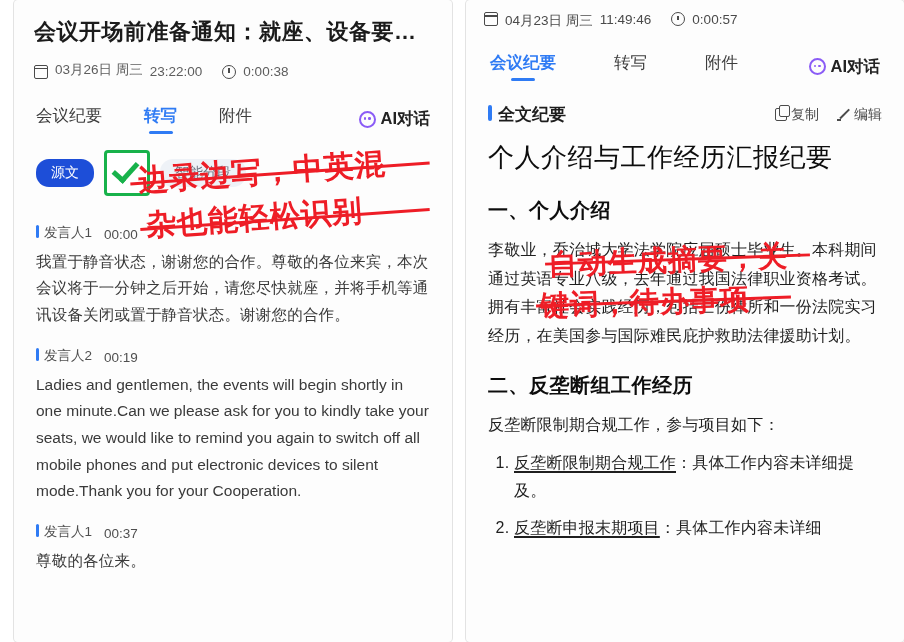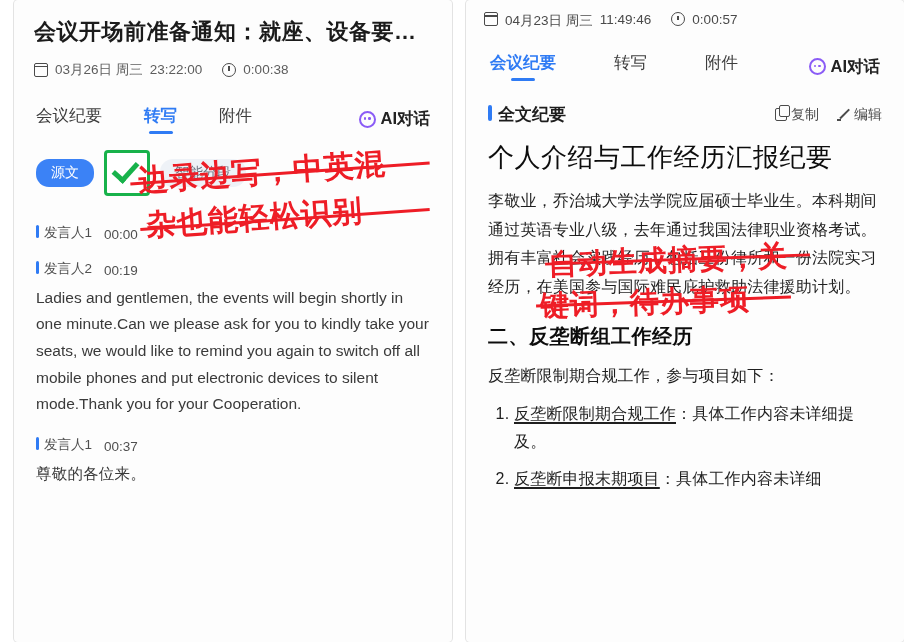--- a/index.html
+++ b/index.html
@@ -46,21 +46,21 @@
     font-size: 22px;
     font-weight: bold;
     color: #1b1b1b;
     letter-spacing: 0.5px;
     line-height: 1.3;
     white-space: nowrap;
     overflow: hidden;
   }
   .meta-row {
     display: flex;
-    align-items: center;
+    align-items: flex-end;
     gap: 7px;
     margin-top: 14px;
     font-size: 13.5px;
     color: #5d5d5d;
   }
   .meta-icon {
     display: inline-block;
     width: 14px;
     height: 14px;
     position: relative;
@@ -151,21 +151,21 @@
   .ai-dot::after  { right: 3px; }
 
   .chip-row {
     display: flex;
     align-items: center;
     gap: 10px;
     padding: 0 22px;
     margin-top: 16px;
   }
   .chip {
-    background: #3b82f6;
+    background: #1d4ed8;
     color: #fff;
     font-size: 14px;
     border-radius: 13px;
     padding: 5px 15px;
     white-space: nowrap;
   }
   .chip.ghost {
     background: #eef2f7;
     color: #6d7480;
   }
@@ -431,20 +431,21 @@
       <div class="chip ghost">智能分段</div>
     </div>
 
     <div class="transcript">
 
       <div>
         <div class="spk-row">
           <span class="spk-name">发言人1</span>
           <span class="spk-time">00:00</span>
         </div>
+        <div class="spk-text">我置于静音状态，谢谢您的合作。尊敬的各位来宾，本次会议将于一分钟之后开始，请您尽快就座，并将手机等通讯设备关闭或置于静音状态。谢谢您的合作。</div>
       </div>
 
       <div>
         <div class="spk-row">
           <span class="spk-name">发言人2</span>
           <span class="spk-time">00:19</span>
         </div>
         <div class="spk-text en">Ladies and gentlemen, the events will begin shortly in one minute.Can we please ask for you to kindly take your seats, we would like to remind you again to switch off all mobile phones and put electronic devices to silent mode.Thank you for your Cooperation.</div>
       </div>
 
@@ -490,20 +491,21 @@
         </div>
         <div class="r-action">
           <span class="pen-icon"></span>
           <span>编辑</span>
         </div>
       </div>
     </div>
 
     <div class="doc">
       <div class="doc-h1">个人介绍与工作经历汇报纪要</div>
+      <div class="doc-h2">一、个人介绍</div>
       <div class="doc-p">李敬业，乔治城大学法学院应届硕士毕业生。本科期间通过英语专业八级，去年通过我国法律职业资格考试。拥有丰富社会实践经历，包括三份律所和一份法院实习经历，在美国参与国际难民庇护救助法律援助计划。</div>
       <div class="doc-h2">二、反垄断组工作经历</div>
       <div class="doc-p">反垄断限制期合规工作，参与项目如下：</div>
       <ol class="doc-ol">
         <li>
           <span class="u">反垄断限制期合规工作</span><span>：具体工作内容未详细提及。</span>
         </li>
         <li>
           <span class="u">反垄断申报末期项目</span><span>：具体工作内容未详细</span>
         </li>

